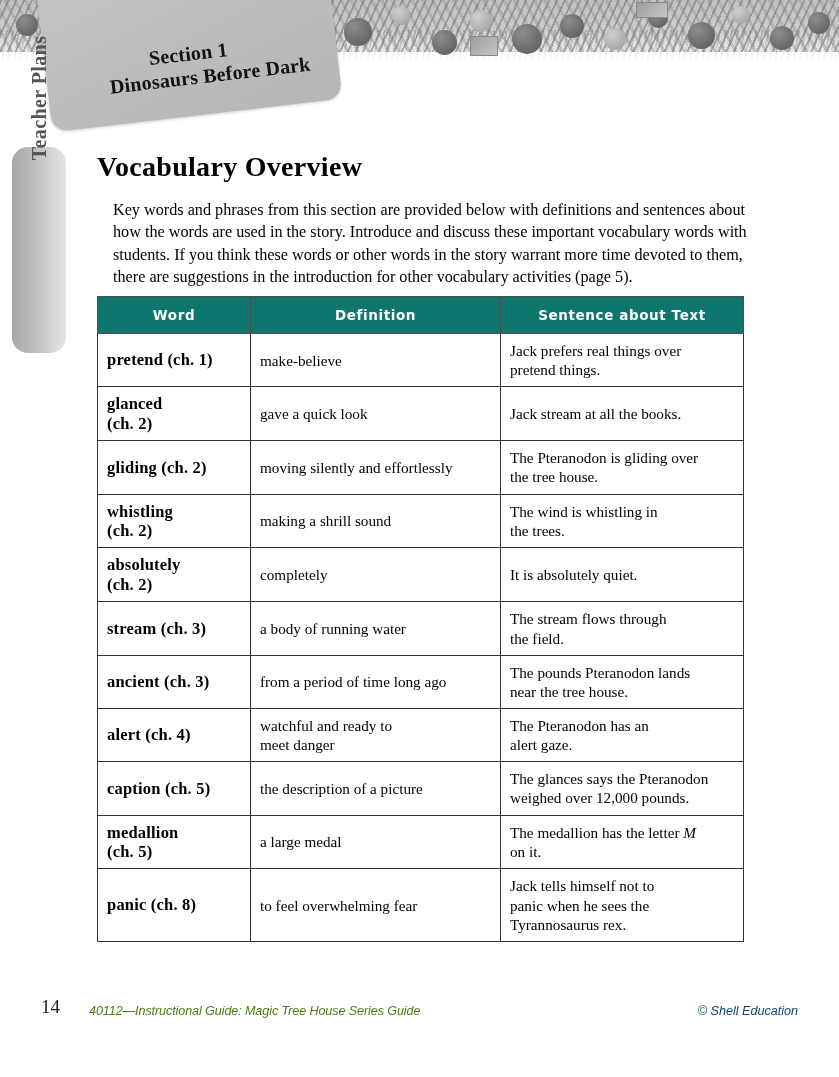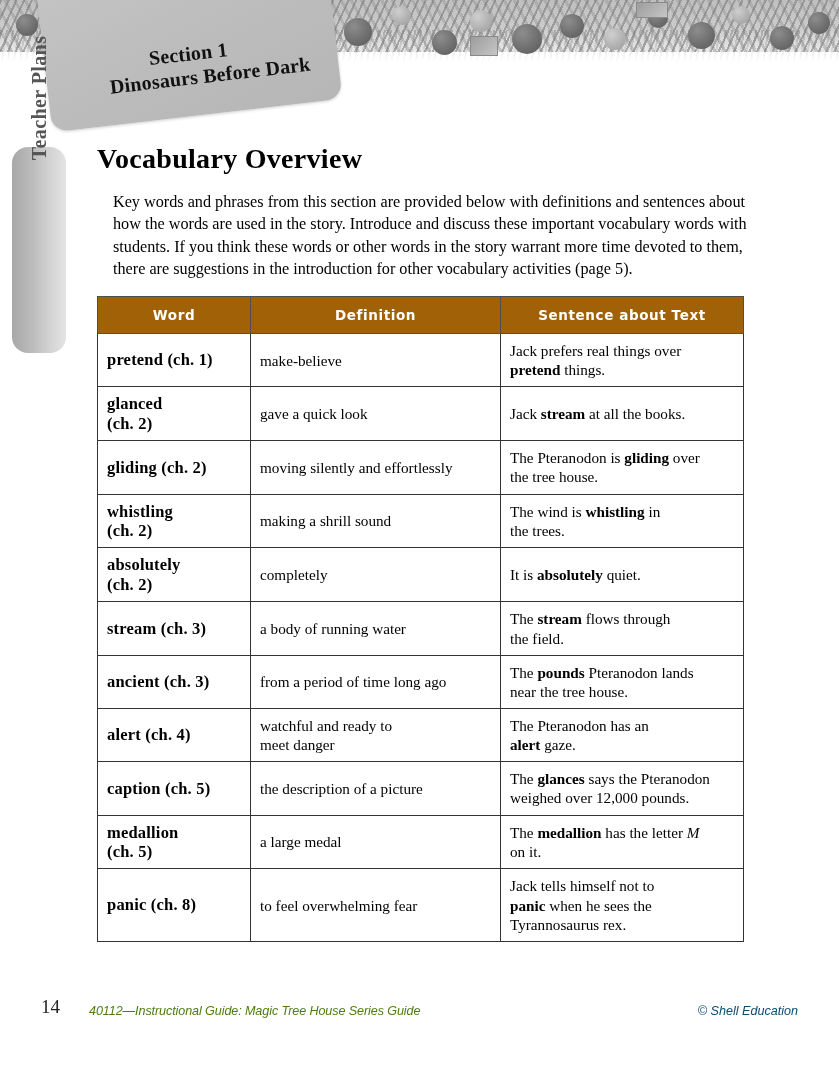--- a/index.html
+++ b/index.html
@@ -104,21 +104,21 @@
   #content {
     position: absolute;
     left: 97px; top: 140px;
     width: 646px;
   }
   #page-title {
     font-family: "Liberation Serif", serif;
     font-weight: bold;
     font-size: 28px;
     letter-spacing: .3px;
-    margin: 4px 0 6px 0;
+    margin: 12px 0 6px 0;
     line-height: 1.1;
   }
   #intro-paragraph {
     font-family: "Liberation Serif", serif;
     font-size: 16.2px;
     line-height: 1.38;
     margin: 16px;
     width: 634px;
     text-align: left;
   }
@@ -129,21 +129,21 @@
     left: 97px; top: 296px;
     width: 646px;
     border-collapse: collapse;
     table-layout: fixed;
   }
   #vocab-table col.c-word { width: 153px; }
   #vocab-table col.c-def  { width: 250px; }
   #vocab-table col.c-sent { width: 243px; }
 
   #vocab-table th {
-    background: #a16207;
+    background: #0f766e;
     color: #ffffff;
     height: 32px;
     font-family: "DejaVu Sans", sans-serif;
     font-weight: bold;
     font-size: 13.5px;
     letter-spacing: .6px;
     text-align: center;
     border: 1px solid #4f4f4f;
     padding: 2px 4px;
     vertical-align: middle;
@@ -161,21 +161,21 @@
     letter-spacing: .2px;
     white-space: pre-line;
   }
   #vocab-table td.cell-def,
   #vocab-table td.cell-sent {
     font-family: "Liberation Serif", serif;
     font-size: 15.2px;
     line-height: 1.26;
     white-space: pre-line;
   }
-  #vocab-table td.cell-sent b { font-weight: bold; }
+  #vocab-table td.cell-sent b { font-weight: normal; }
   #vocab-table td.cell-sent i { font-style: italic; }
 
   
   #footer {
     position: absolute;
     left: 41px; top: 996px;
     width: 757px;
     display: flex;
     align-items: flex-end;
     font-family: "Liberation Sans", sans-serif;

